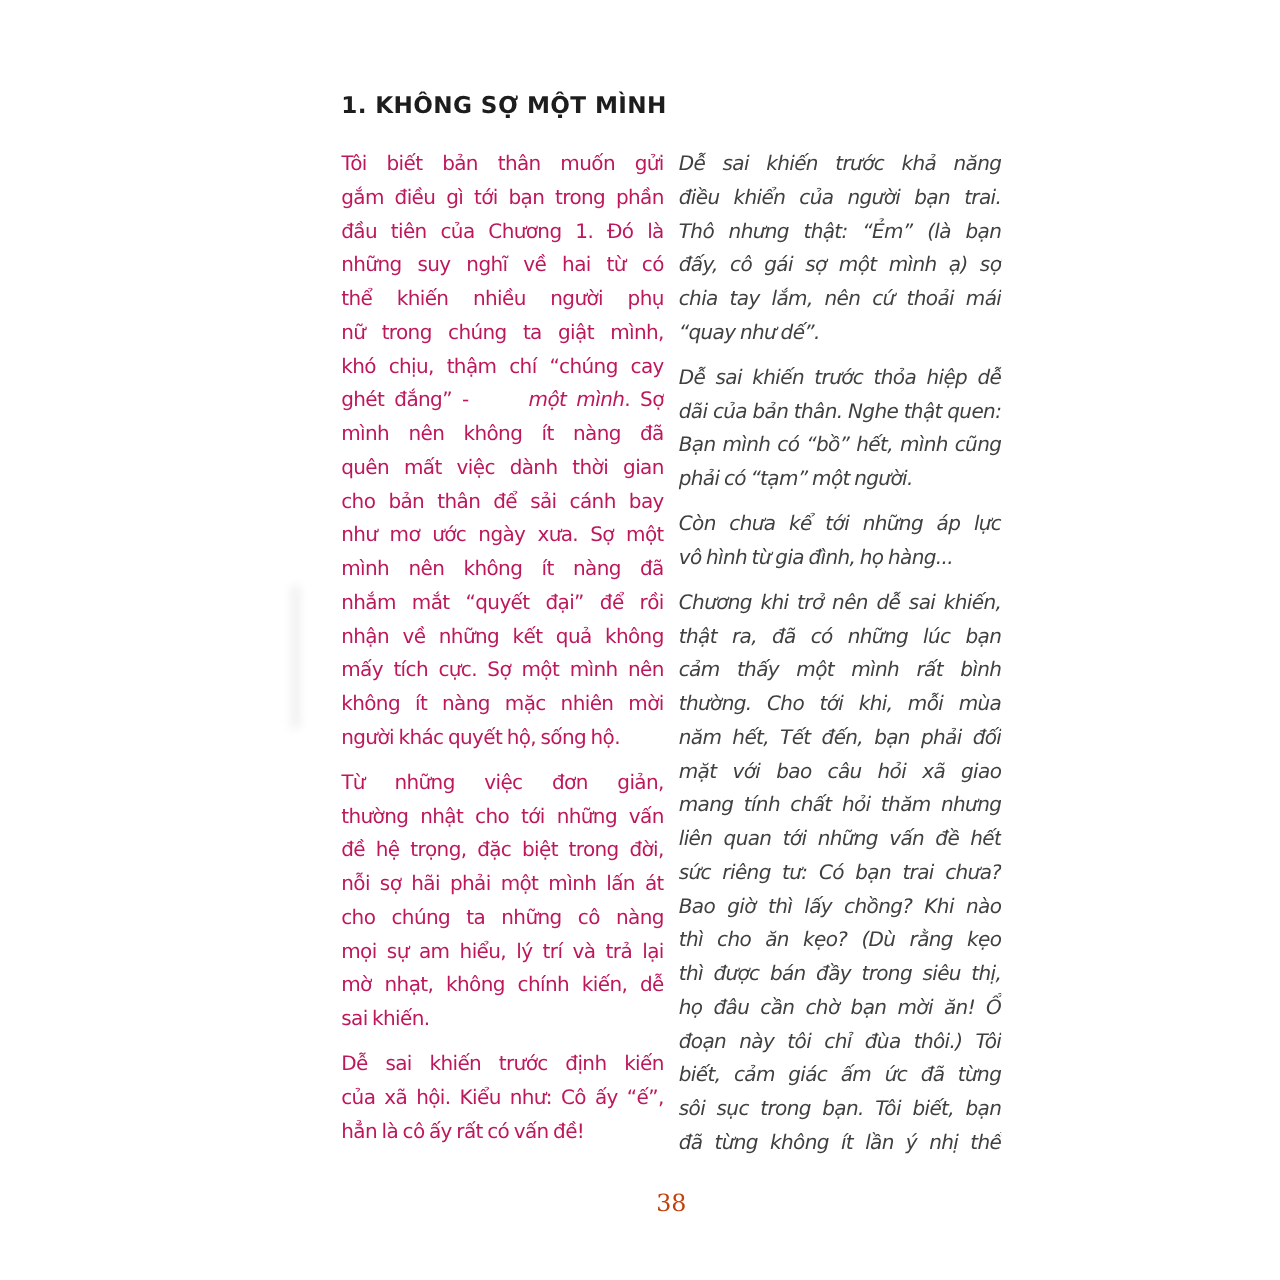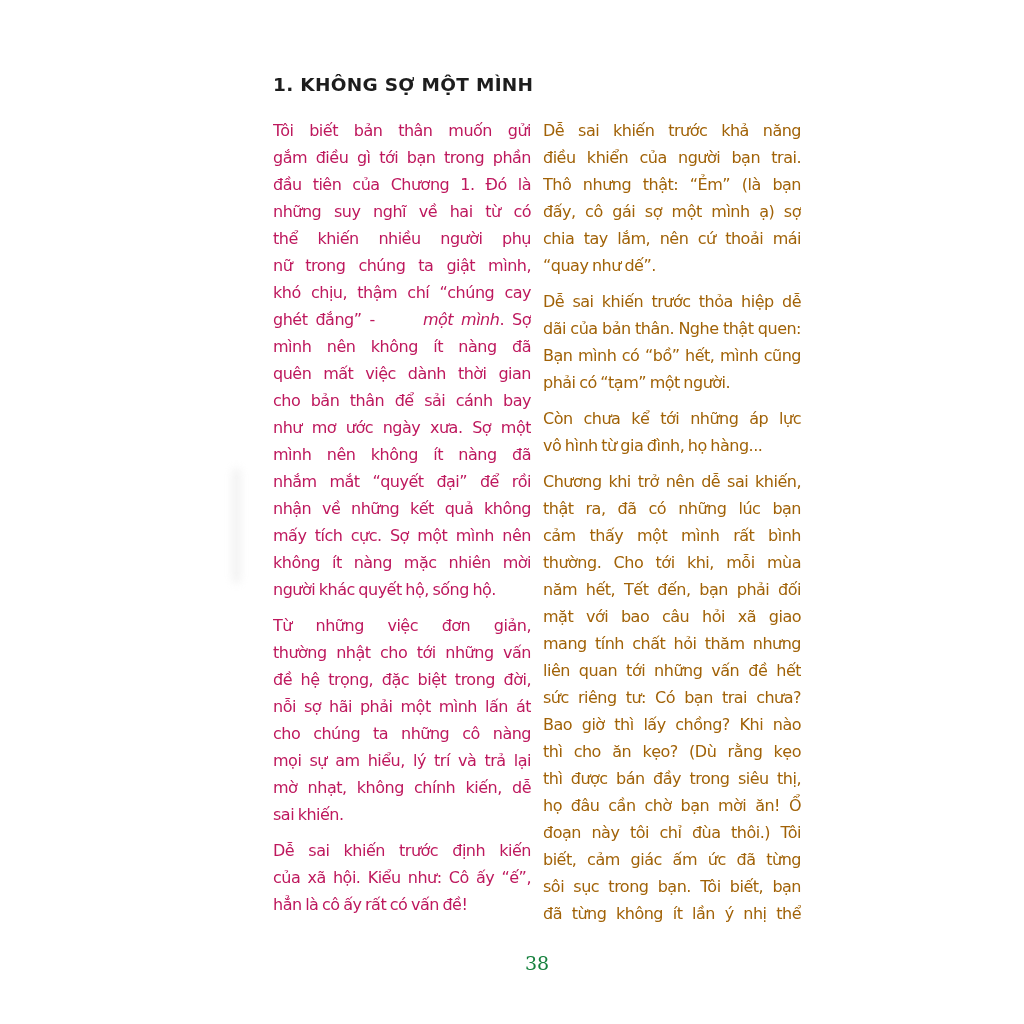--- a/index.html
+++ b/index.html
@@ -80,21 +80,21 @@
         <div class="line">mờ nhạt, không chính kiến, dễ</div>
         <div class="line last">sai khiến.</div>
       </div>
       <div class="para">
         <div class="line">Dễ sai khiến trước định kiến</div>
         <div class="line">của xã hội. Kiểu như: Cô ấy “ế”,</div>
         <div class="line last">hẳn là cô ấy rất có vấn đề!</div>
       </div>
     </div>
 
-  <div class="col col-right" style="color: #a16207;">
+  <div class="col col-right" style="color: #404040; font-style: italic;">
       <div class="para">
         <div class="line">Dễ sai khiến trước khả năng</div>
         <div class="line">điều khiển của người bạn trai.</div>
         <div class="line">Thô nhưng thật: “Ẻm” (là bạn</div>
         <div class="line">đấy, cô gái sợ một mình ạ) sợ</div>
         <div class="line">chia tay lắm, nên cứ thoải mái</div>
         <div class="line last">“quay như dế”.</div>
       </div>
       <div class="para">
         <div class="line">Dễ sai khiến trước thỏa hiệp dễ</div>
@@ -120,14 +120,14 @@
         <div class="line">thì cho ăn kẹo? (Dù rằng kẹo</div>
         <div class="line">thì được bán đầy trong siêu thị,</div>
         <div class="line">họ đâu cần chờ bạn mời ăn! Ổ</div>
         <div class="line">đoạn này tôi chỉ đùa thôi.) Tôi</div>
         <div class="line">biết, cảm giác ấm ức đã từng</div>
         <div class="line">sôi sục trong bạn. Tôi biết, bạn</div>
         <div class="line">đã từng không ít lần ý nhị thể</div>
       </div>
     </div>
 
-  <div class="page-number" style="color: #15803d;">38</div>
+  <div class="page-number" style="color: #c2410c;">38</div>
 </div>
 
 </body></html>

